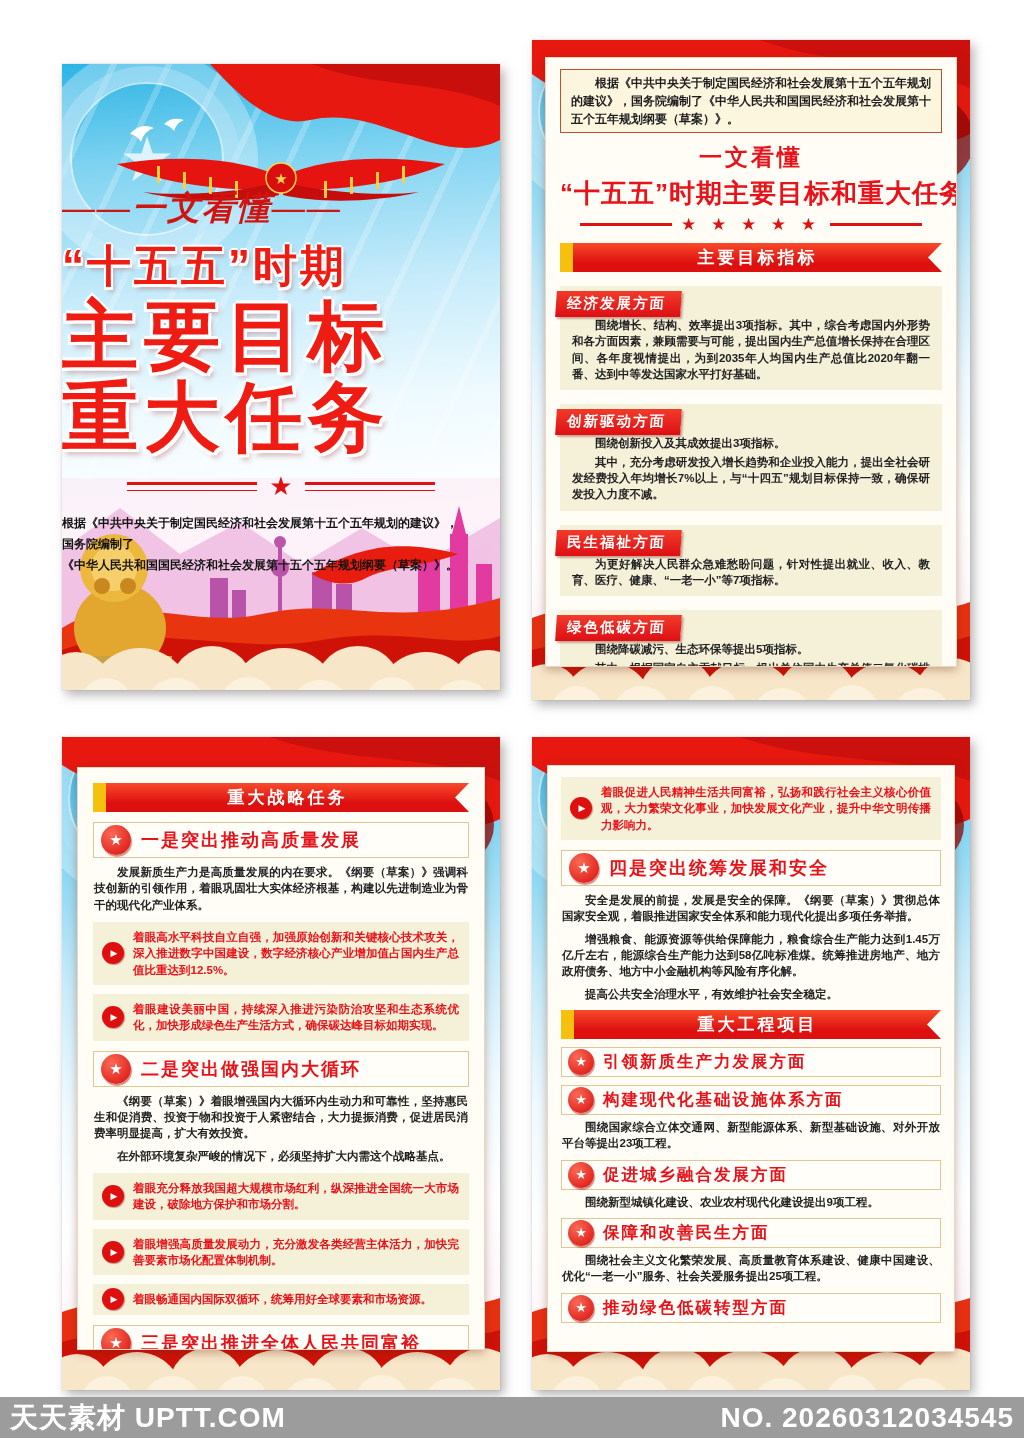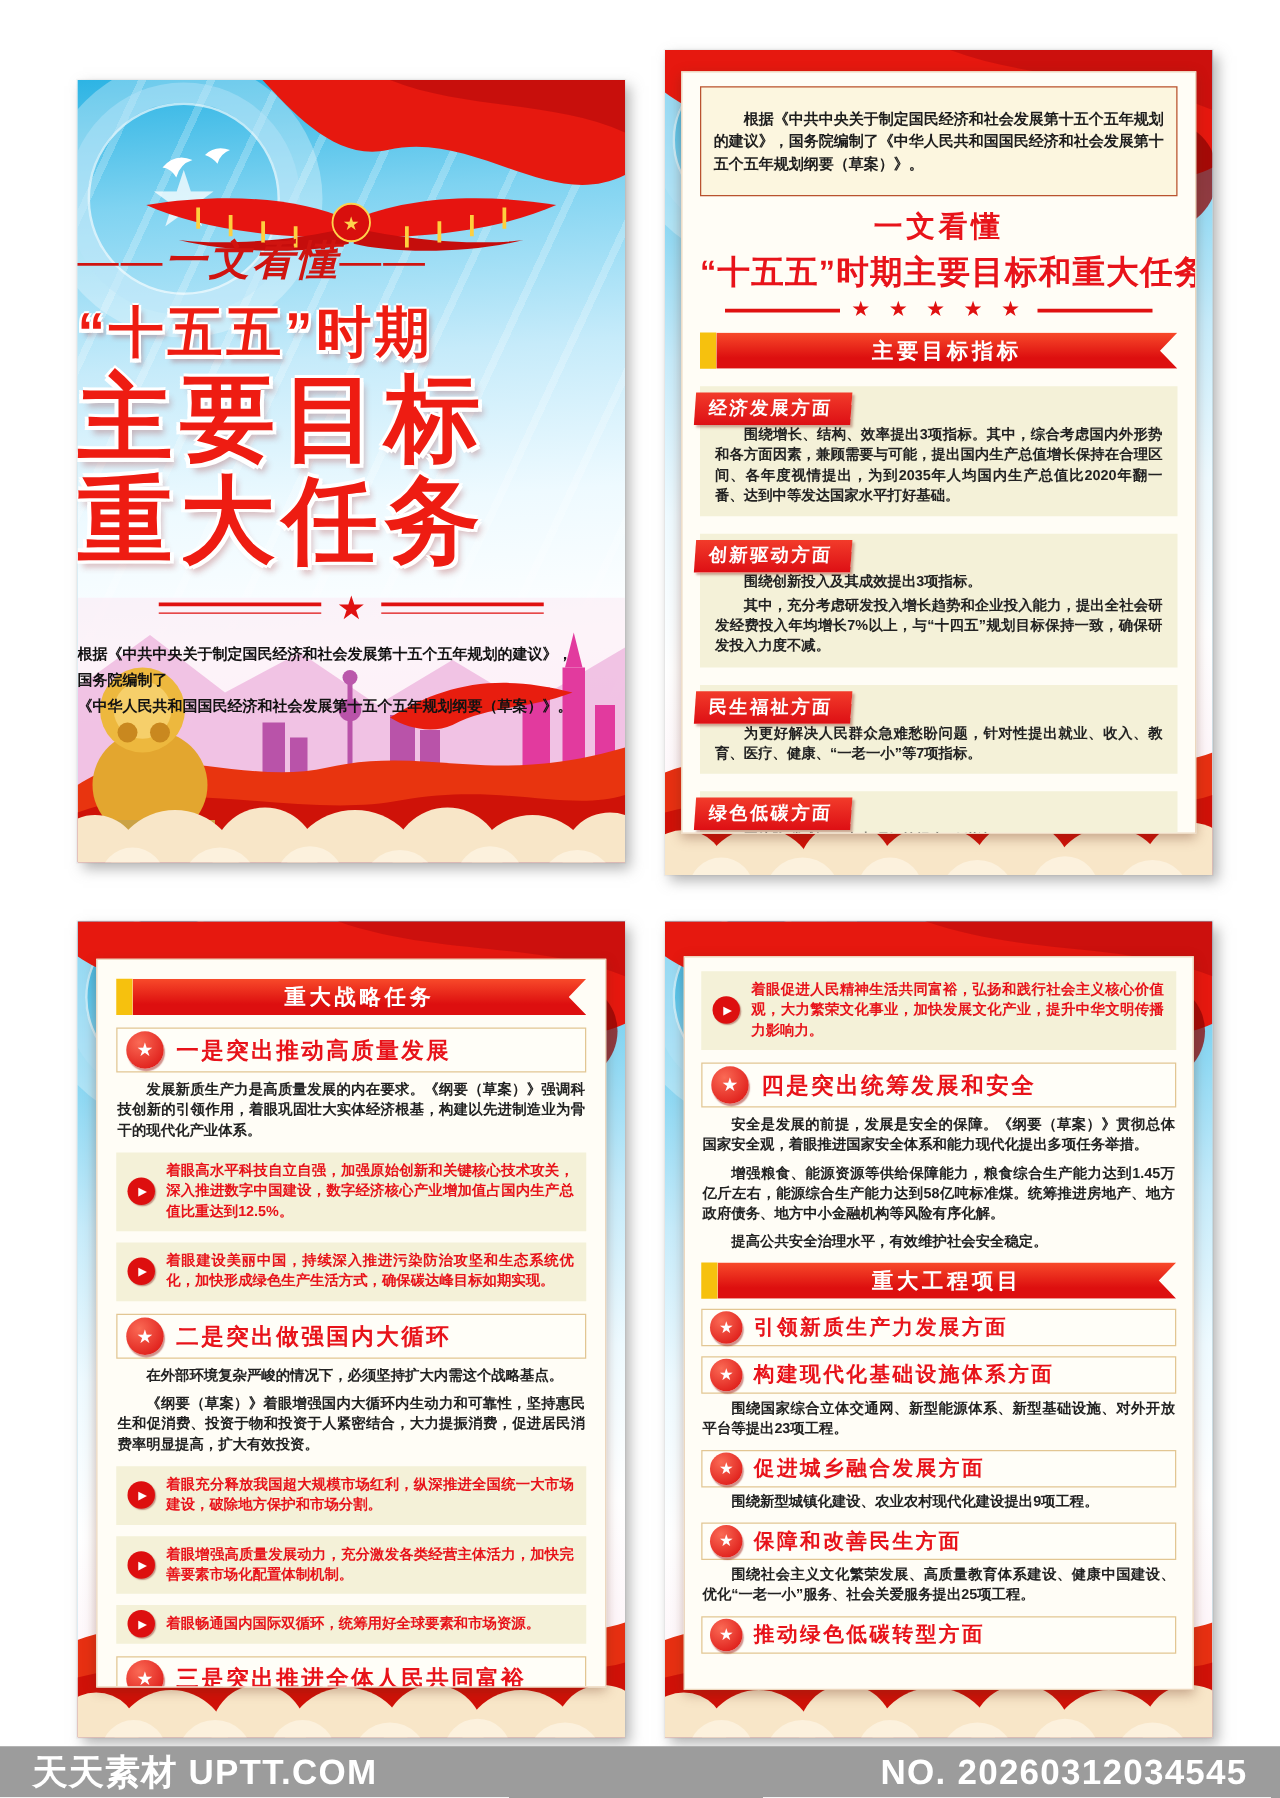--- a/index.html
+++ b/index.html
@@ -67,36 +67,36 @@
               margin-right:10px;box-shadow:1px 2px 1px rgba(150,10,5,.45);}
   .h-text{color:#e8131a;font-weight:900;font-size:18px;letter-spacing:2px;white-space:nowrap;}
   .bullet{position:relative;background:#f4f1d8;margin-top:9px;padding:7px 10px 7px 40px;
           color:#e8131a;font-weight:bold;font-size:11.5px;line-height:1.42;text-align:justify;}
   .play{position:absolute;left:9px;top:50%;transform:translateY(-50%);width:22px;height:22px;
         border-radius:50%;background:#dd0f0f;color:#fff;display:flex;align-items:center;
         justify-content:center;font-size:9px;padding-left:2px;box-sizing:border-box;
         box-shadow:1px 1px 1px rgba(120,10,5,.4);}
 
   
-  .intro-box{background:#fcf6df;border:1px solid #b9522f;padding:16px 10px;font-size:12px;
+  .intro-box{background:#fcf6df;border:1px solid #b9522f;padding:4px 10px;font-size:12px;
              font-weight:bold;color:#1d1d1d;line-height:1.5;text-indent:2em;text-align:justify;}
   .p2-title1{color:#e8131a;text-align:center;font-size:23px;font-weight:900;margin-top:9px;letter-spacing:3px;}
   .p2-title2{color:#e8131a;text-align:center;font-size:26px;font-weight:900;margin-top:3px;letter-spacing:1px;white-space:nowrap;}
   .star-row{display:flex;align-items:center;justify-content:center;color:#e01111;margin-top:3px;}
   .star-row .line{height:3px;background:#e01111;width:92px;}
   .star-row .stars{font-size:17px;letter-spacing:5px;margin:0 9px;font-weight:bold;}
 
   
   .proj .h-row{padding:1px 6px;margin-top:8px;}
   .proj .star-badge{width:26px;height:26px;min-width:26px;font-size:13px;margin-right:9px;}
   .proj .h-text{font-size:16.5px;}
   .proj .body-p{margin-top:4px;}
 
   .wm-bar{position:absolute;left:0;right:0;bottom:0;height:41px;background:#9c9c9c;color:#fff;
-          display:flex;align-items:center;justify-content:space-between;padding:0 26px;
+          display:flex;align-items:center;justify-content:space-between;padding:0 10px;
           font-size:28px;font-weight:bold;letter-spacing:1px;}
 </style>
 </head>
 <body>
 
 <div class="page">
 
   <section class="poster" id="p1">
     <div class="sky"></div>
     <div class="rays"></div>
@@ -319,22 +319,22 @@
           </span>
         <span>着眼建设美丽中国，持续深入推进污染防治攻坚和生态系统优化，加快形成绿色生产生活方式，确保碳达峰目标如期实现。</span>
       </div>
 
       <div class="h-row">
         <span class="star-badge">
             <span>★</span>
           </span>
         <span class="h-text">二是突出做强国内大循环</span>
       </div>
+      <p class="body-p">《纲要（草案）》着眼增强国内大循环内生动力和可靠性，坚持惠民生和促消费、投资于物和投资于人紧密结合，大力提振消费，促进居民消费率明显提高，扩大有效投资。</p>
       <p class="body-p">在外部环境复杂严峻的情况下，必须坚持扩大内需这个战略基点。</p>
-      <p class="body-p">《纲要（草案）》着眼增强国内大循环内生动力和可靠性，坚持惠民生和促消费、投资于物和投资于人紧密结合，大力提振消费，促进居民消费率明显提高，扩大有效投资。</p>
       <div class="bullet">
         <span class="play">
             <span>▶</span>
           </span>
         <span>着眼充分释放我国超大规模市场红利，纵深推进全国统一大市场建设，破除地方保护和市场分割。</span>
       </div>
       <div class="bullet">
         <span class="play">
             <span>▶</span>
           </span>

